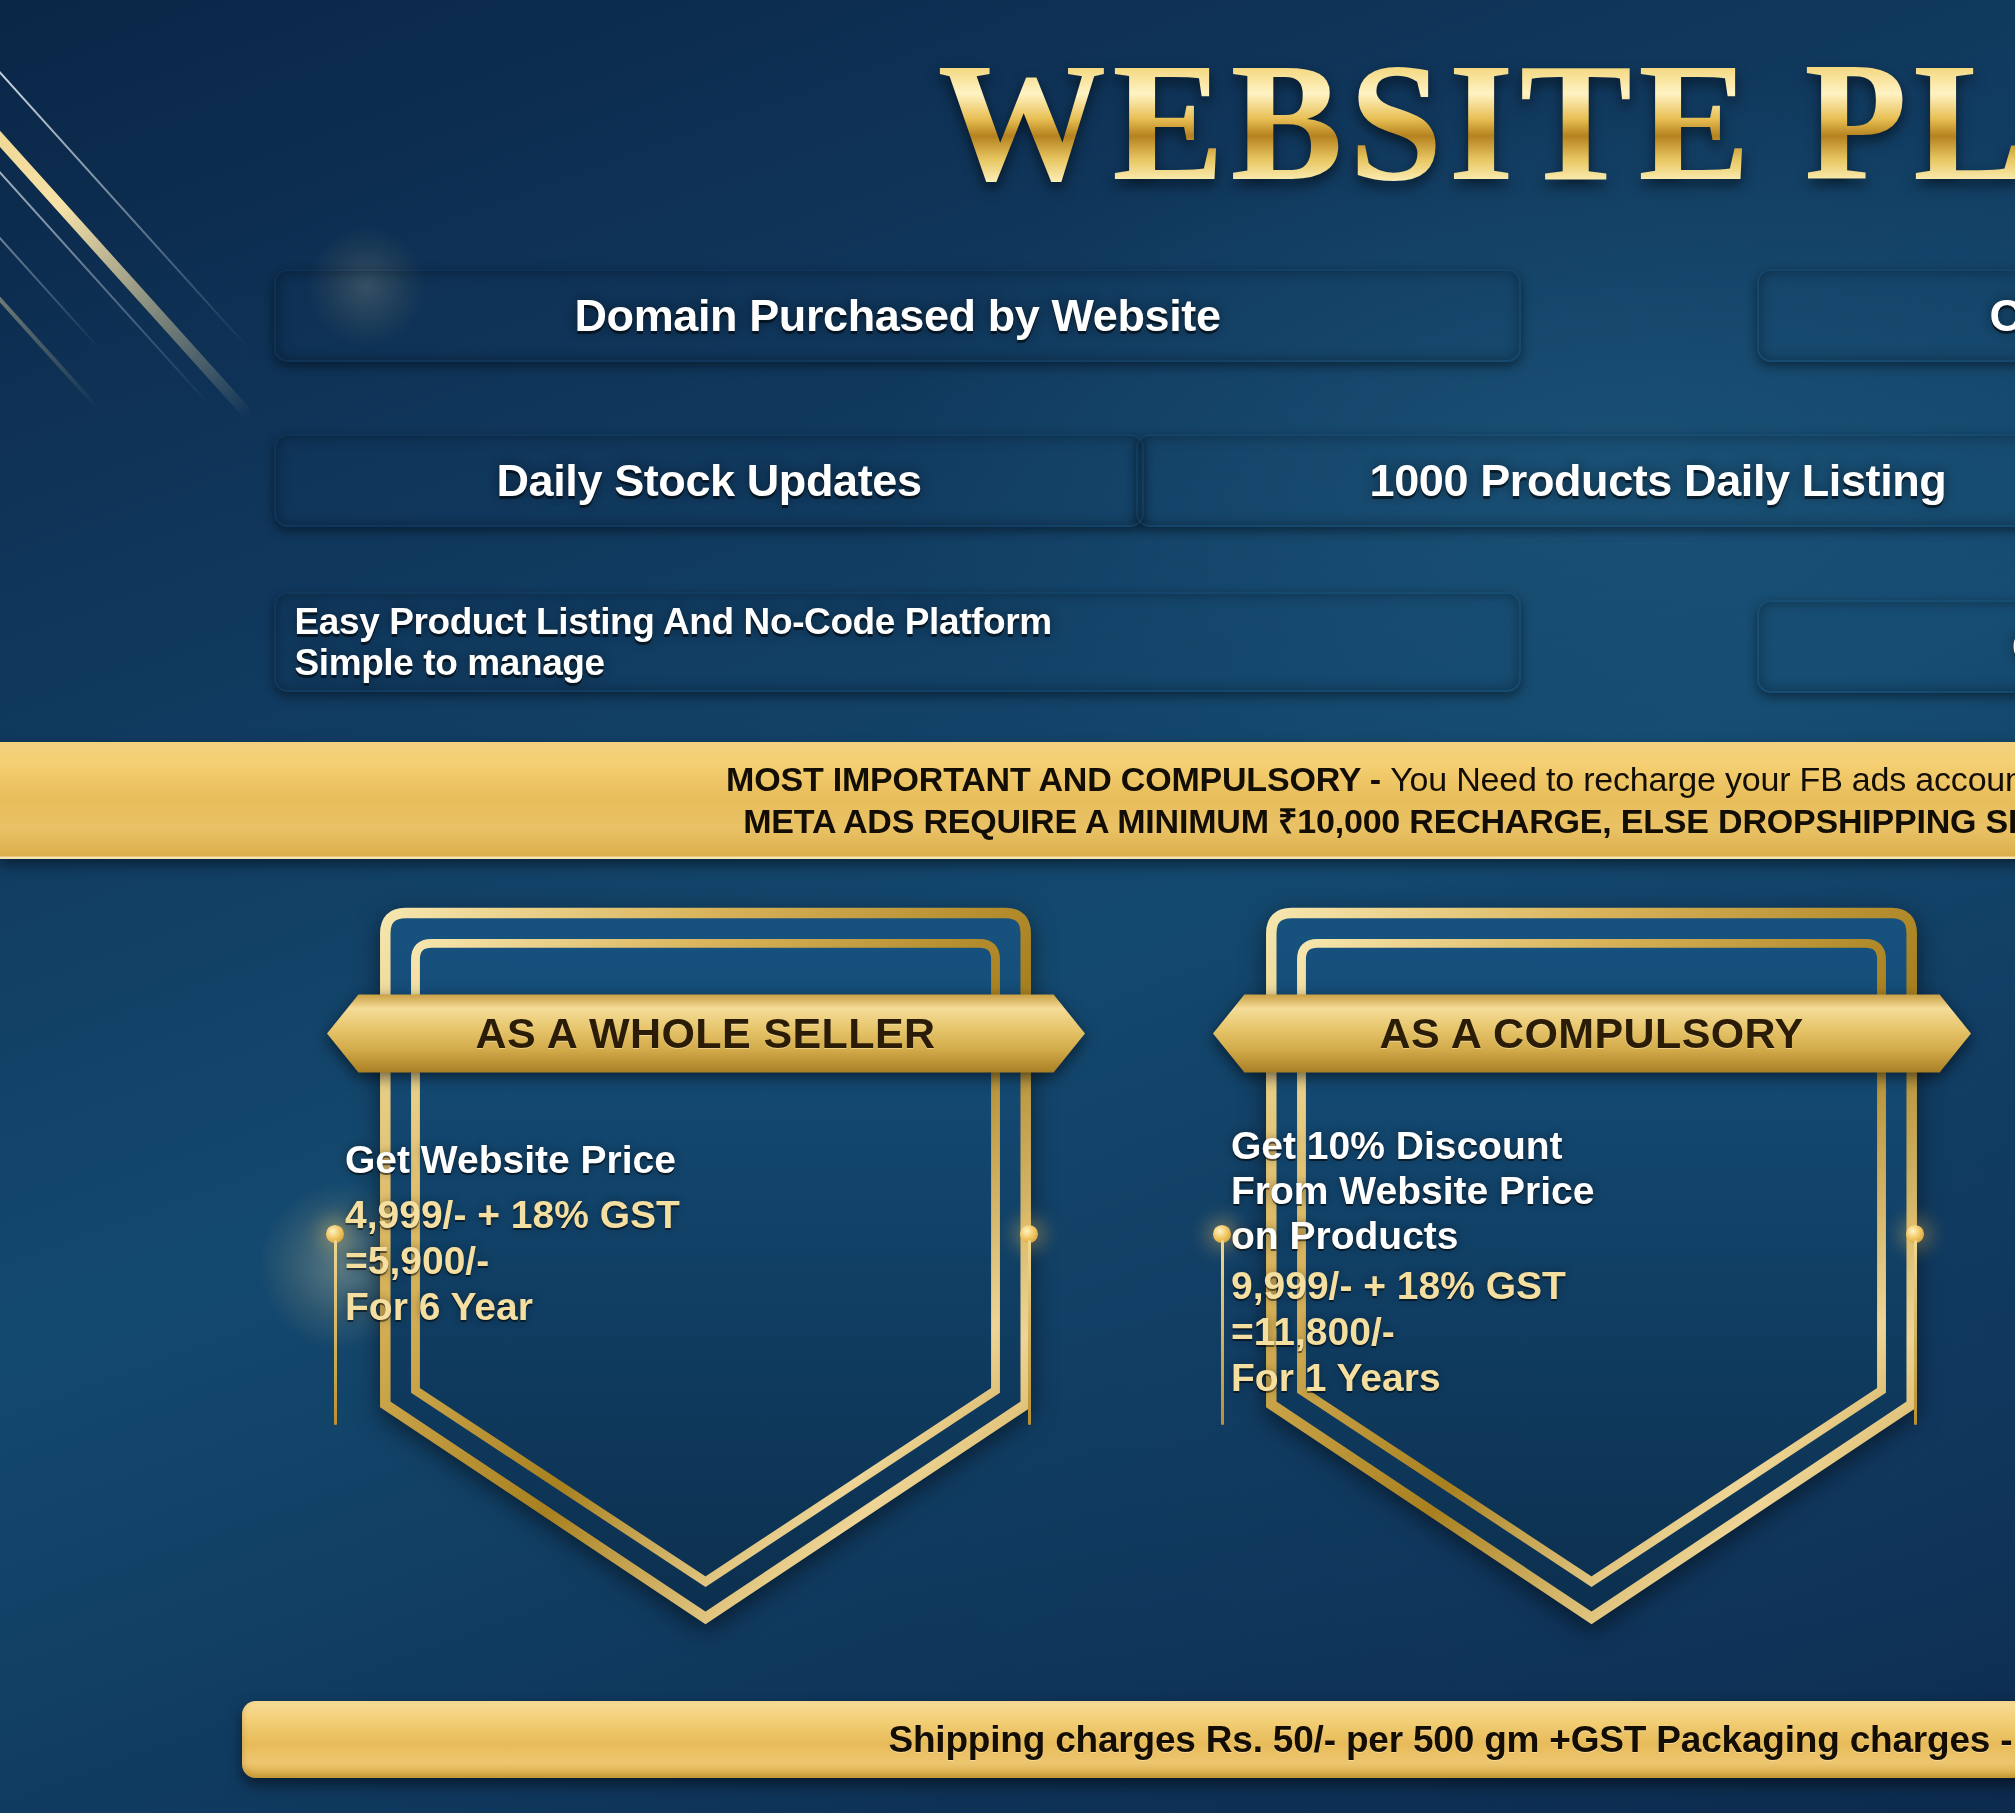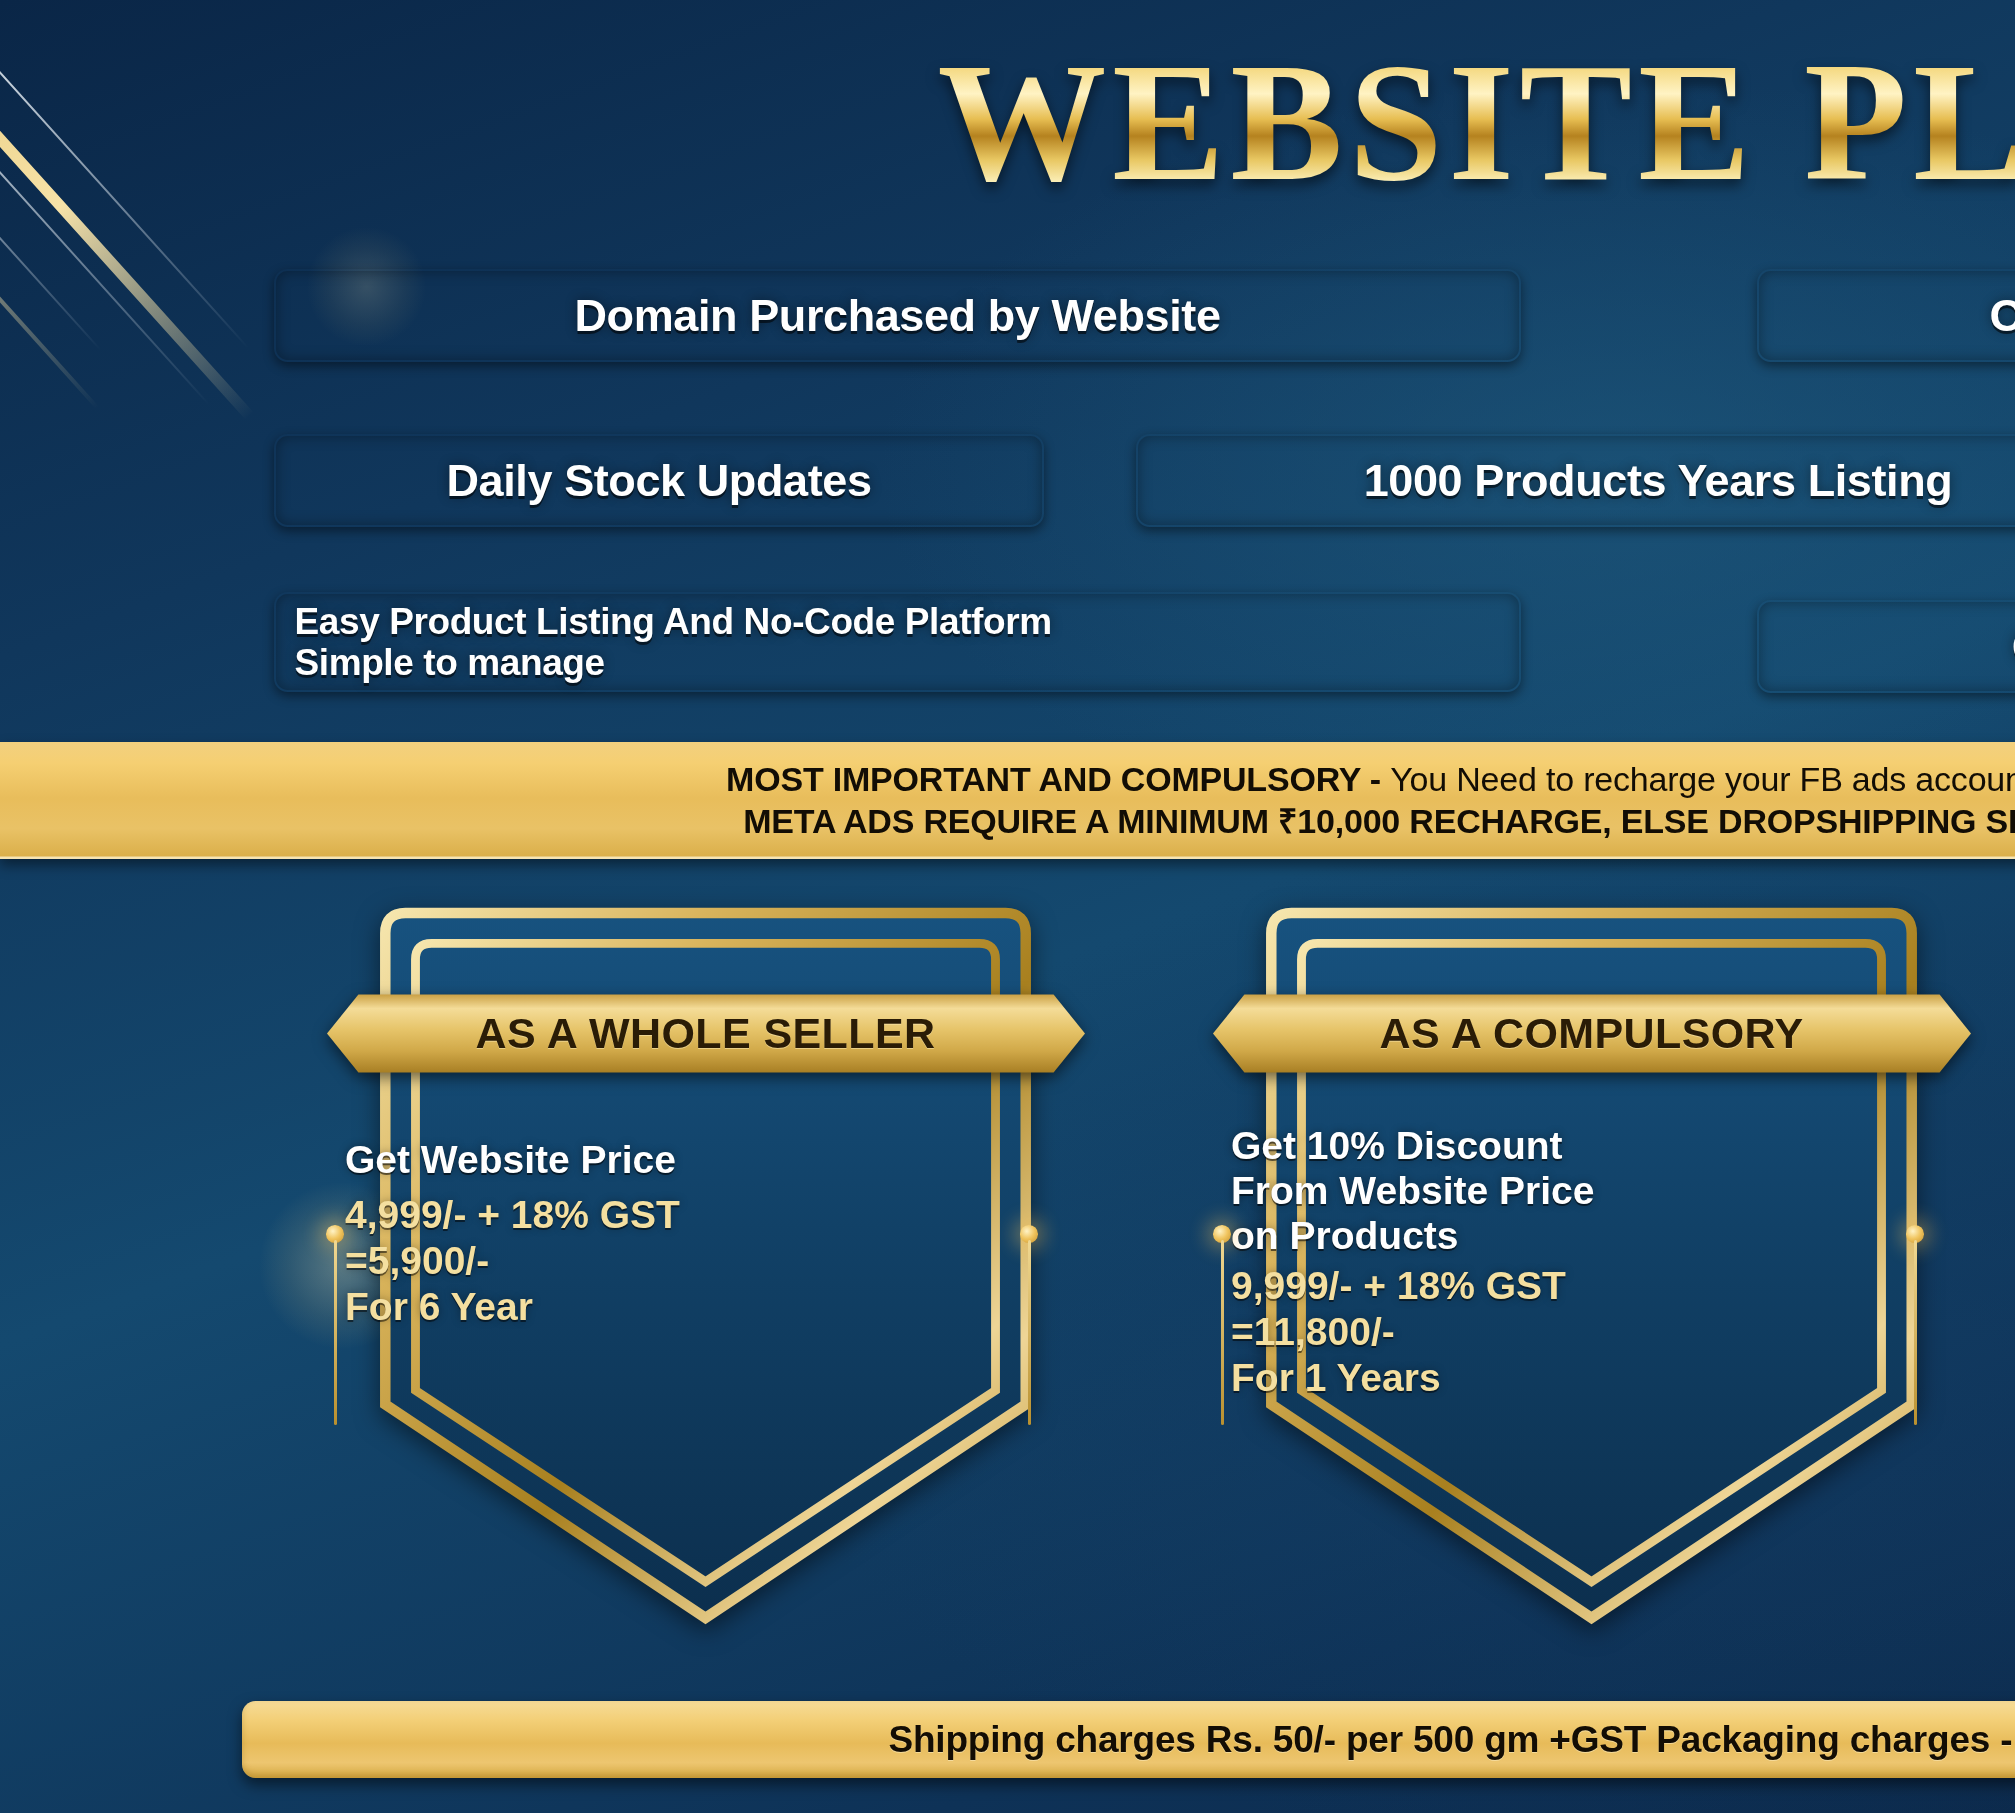--- a/index.html
+++ b/index.html
@@ -126,26 +126,26 @@
   </div>
 
   <div class="feat center" style="left:274px;top:269px;width:1247px;height:93px;">
     <span class="feat-txt">Domain Purchased by Website</span>
   </div>
 
   <div class="feat center" style="left:1757px;top:269px;width:999px;height:93px;">
     <span class="feat-txt">Order Management Panel</span>
   </div>
 
-  <div class="feat center" style="left:274px;top:434px;width:770px;height:93px;">
+  <div class="feat center" style="left:274px;top:434px;width:870px;height:93px;">
     <span class="feat-txt">Daily Stock Updates</span>
   </div>
 
   <div class="feat center" style="left:1136px;top:434px;width:1044px;height:93px;">
-    <span class="feat-txt">1000 Products Years Listing</span>
+    <span class="feat-txt">1000 Products Daily Listing</span>
   </div>
 
   <div class="feat two-line" style="left:274px;top:592px;width:1247px;height:100px;">
     <span class="feat-txt">Easy Product Listing And No-Code Platform
 Simple to manage</span>
   </div>
 
   <div class="feat center" style="left:1757px;top:600px;width:1269px;height:93px;">
     <span class="feat-txt">Google Ads &amp; Meta Pixel Integration</span>
   </div>

